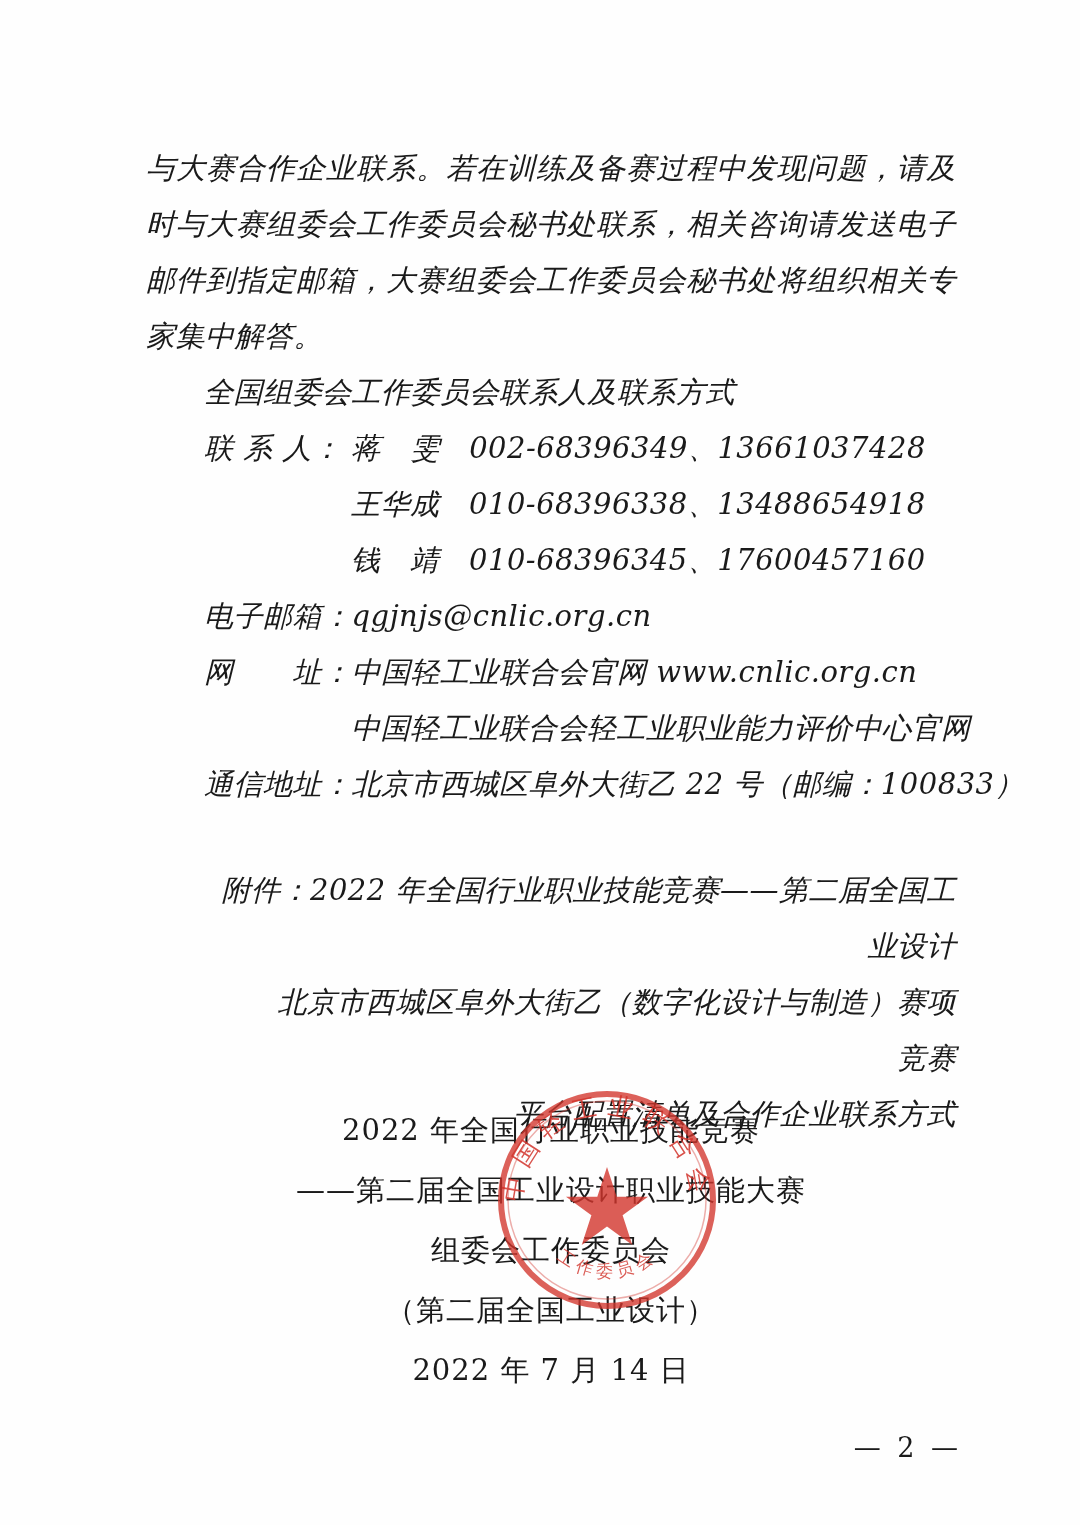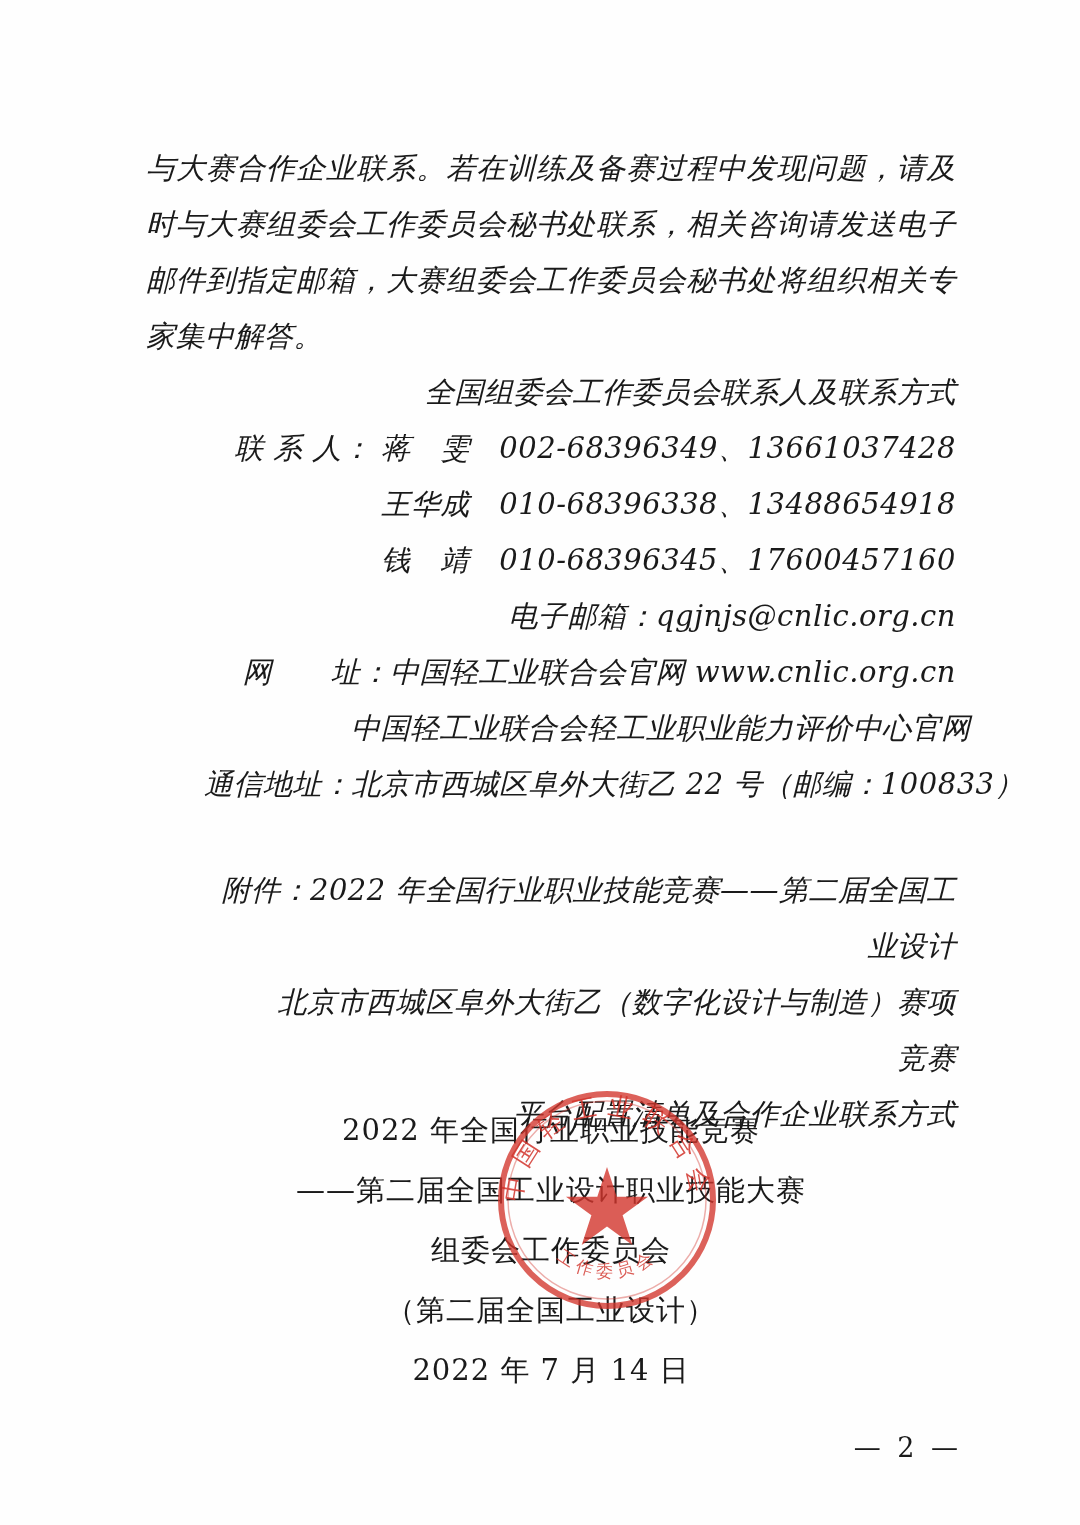--- a/index.html
+++ b/index.html
@@ -32,21 +32,20 @@
     line-height: 56px;
     letter-spacing: 0.5px;
     text-align: justify;
     text-justify: inter-ideograph;
   }
   .block-line {
     font-size: 29px;
     line-height: 56px;
     letter-spacing: 0.5px;
     white-space: pre;
-    text-align: right;
   }
   .indent-1 { padding-left: 58px; }
   .indent-3 { padding-left: 205px; }
   .attach {
     margin-top: 50px;
     font-size: 29px;
     line-height: 56px;
     letter-spacing: 0.5px;
     text-align: right;
   }

